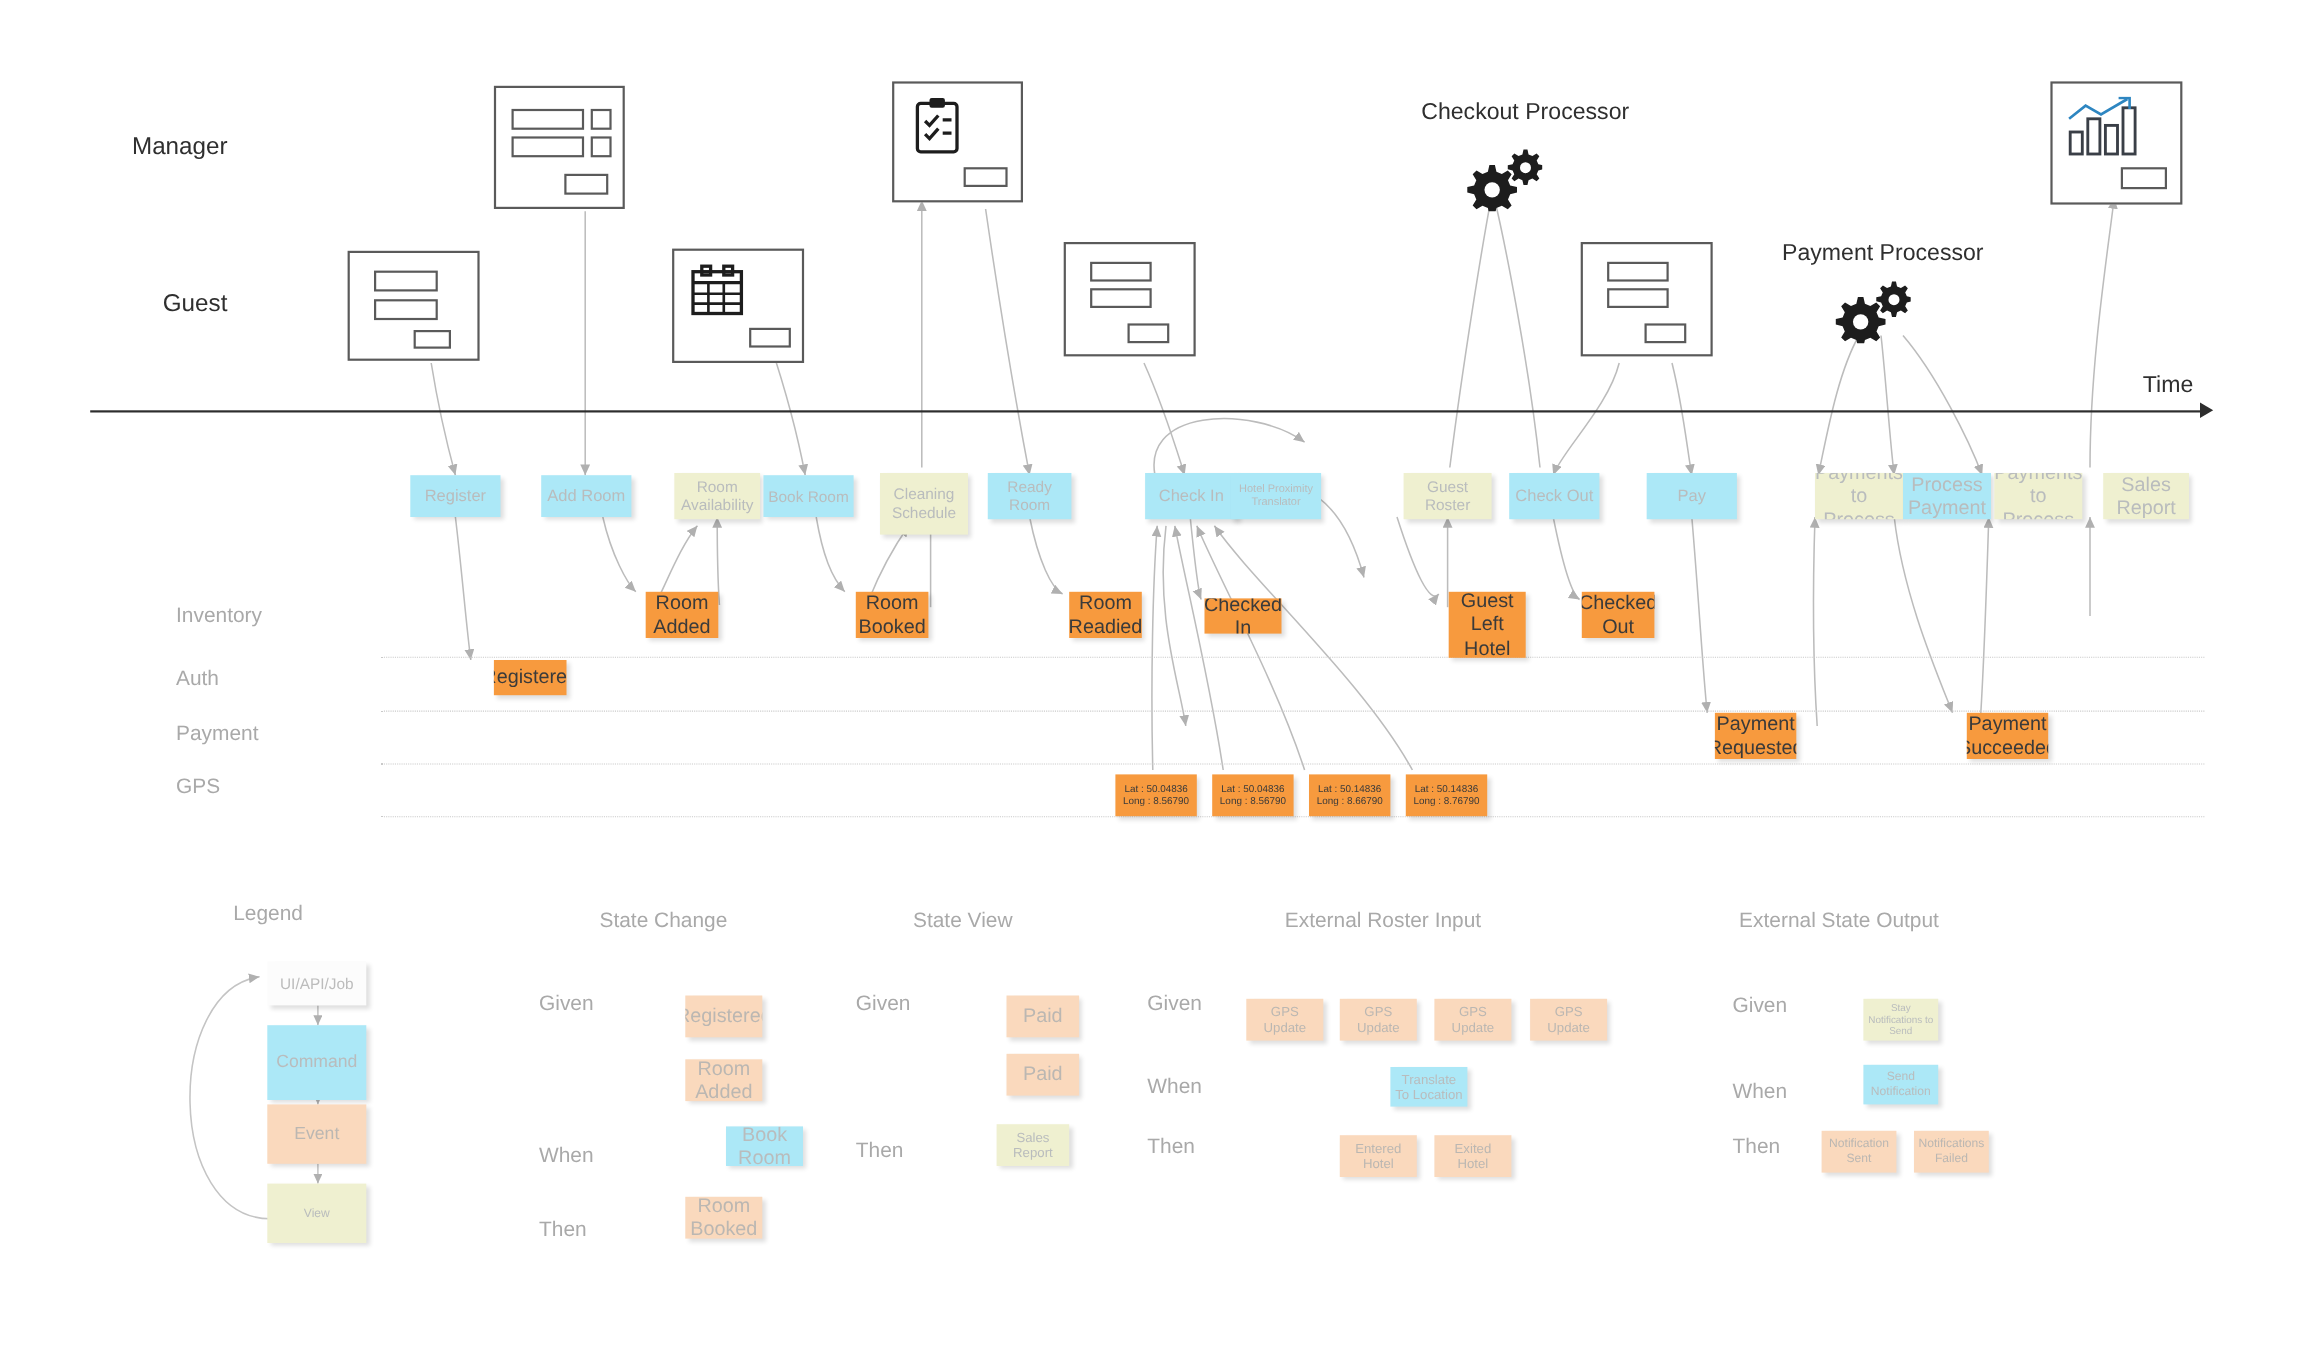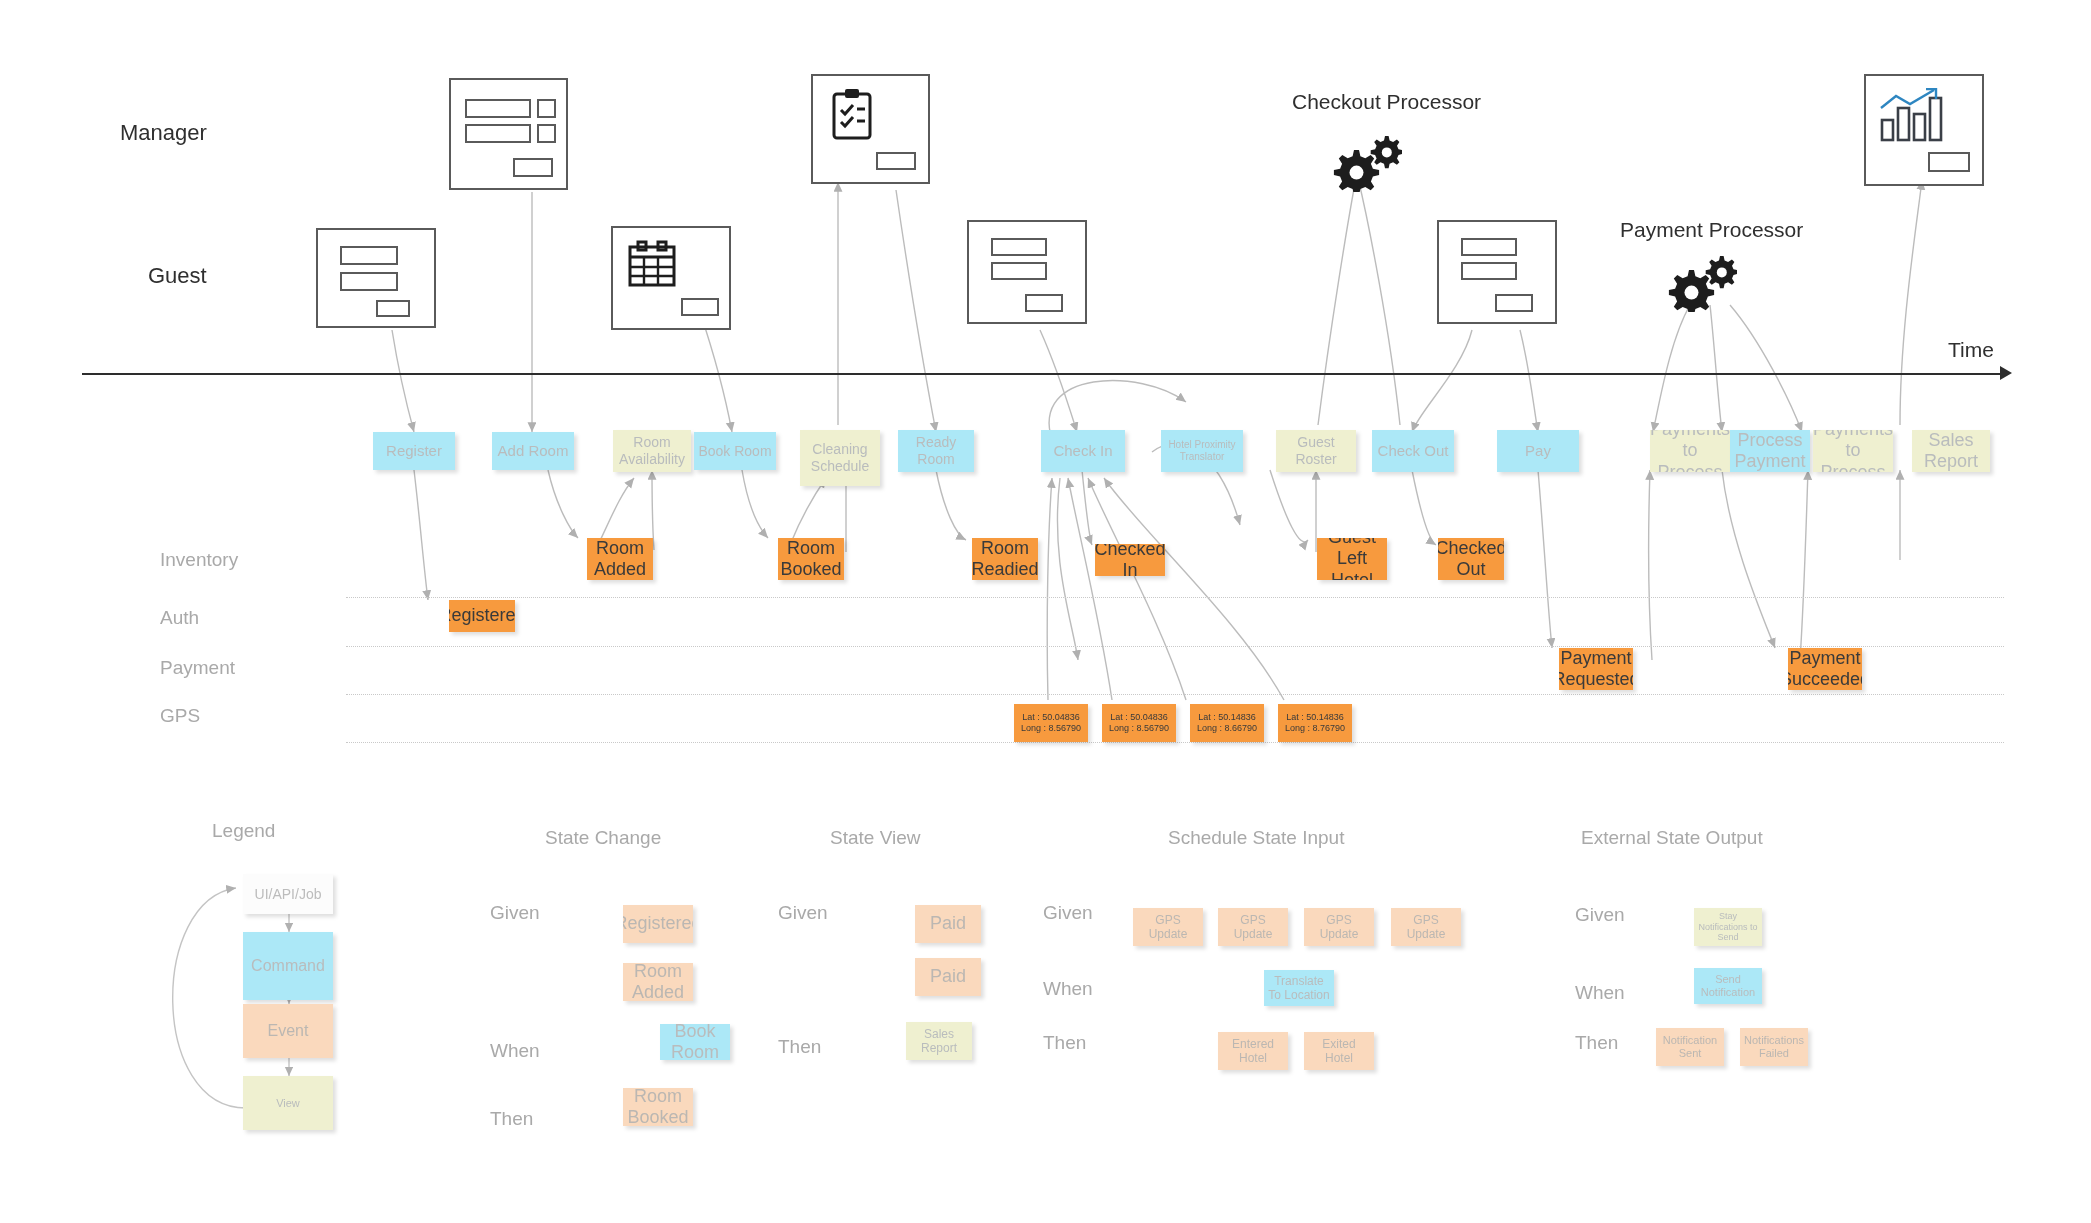--- a/index.html
+++ b/index.html
@@ -316,21 +316,21 @@
   <div class="axis-arrow" style="left:2000px;top:366px;"></div>
   <div class="axis-title" style="left:1948px;top:338px;">Time</div>
 
   <div class="note command fs15" style="left:373px;top:432px;width:82px;height:38px;">Register</div>
   <div class="note command fs15" style="left:492px;top:432px;width:82px;height:38px;">Add Room</div>
   <div class="note view fs14" style="left:613px;top:430px;width:78px;height:42px;">Room Availability</div>
   <div class="note command fs14" style="left:694px;top:432px;width:82px;height:38px;">Book Room</div>
   <div class="note view fs14" style="left:800px;top:430px;width:80px;height:56px;">Cleaning Schedule</div>
   <div class="note command fs14" style="left:898px;top:430px;width:76px;height:42px;">Ready Room</div>
   <div class="note command fs15" style="left:1041px;top:430px;width:84px;height:42px;">Check In</div>
-  <div class="note command fs10" style="left:1161px;top:430px;width:82px;height:42px;">Hotel Proximity Translator</div>
+  <div class="note command fs10" style="left:1119px;top:430px;width:82px;height:42px;">Hotel Proximity Translator</div>
   <div class="note view fs14" style="left:1276px;top:430px;width:80px;height:42px;">Guest Roster</div>
   <div class="note command fs15" style="left:1372px;top:430px;width:82px;height:42px;">Check Out</div>
   <div class="note command fs15" style="left:1497px;top:430px;width:82px;height:42px;">Pay</div>
   <div class="note view fs13" style="left:1610px;top:430px;width:80px;height:42px;">Payments to Process</div>
   <div class="note command fs13" style="left:1690px;top:430px;width:80px;height:42px;">Process Payment</div>
   <div class="note view fs13" style="left:1773px;top:430px;width:80px;height:42px;">Payments to Process</div>
   <div class="note view fs13" style="left:1872px;top:430px;width:78px;height:42px;">Sales Report</div>
 
   <div class="lane-line" style="left:346px;top:597px;width:1658px;"></div>
   <div class="lane-line" style="left:346px;top:646px;width:1658px;"></div>
@@ -340,21 +340,21 @@
   <div class="lane-label" style="left:160px;top:549px;width:170px;">Inventory</div>
   <div class="lane-label" style="left:160px;top:607px;width:170px;">Auth</div>
   <div class="lane-label" style="left:160px;top:657px;width:170px;">Payment</div>
   <div class="lane-label" style="left:160px;top:705px;width:170px;">GPS</div>
 
   <div class="note event fs13" style="left:409px;top:600px;width:66px;height:32px;">Registered</div>
   <div class="note event fs13" style="left:547px;top:538px;width:66px;height:42px;">Room Added</div>
   <div class="note event fs13" style="left:738px;top:538px;width:66px;height:42px;">Room Booked</div>
   <div class="note event fs13" style="left:932px;top:538px;width:66px;height:42px;">Room Readied</div>
   <div class="note event fs13" style="left:1055px;top:544px;width:70px;height:32px;">Checked In</div>
-  <div class="note event fs13" style="left:1277px;top:538px;width:70px;height:42px;">Guest Left Hotel</div>
+  <div class="note event fs13" style="left:1277px;top:538px;width:70px;height:60px;">Guest Left Hotel</div>
   <div class="note event fs13" style="left:1398px;top:538px;width:66px;height:42px;">Checked Out</div>
   <div class="note event fs13" style="left:1519px;top:648px;width:74px;height:42px;">Payment Requested</div>
   <div class="note event fs13" style="left:1748px;top:648px;width:74px;height:42px;">Payment Succeeded</div>
 
   <div class="note event" style="left:1014px;top:704px;width:74px;height:38px;flex-direction:column;">
     <span class="fs9">Lat : 50.04836</span>
     <span class="fs9">Long : 8.56790</span>
   </div>
   <div class="note event" style="left:1102px;top:704px;width:74px;height:38px;flex-direction:column;">
     <span class="fs9">Lat : 50.04836</span>
@@ -384,21 +384,21 @@
   <div class="note command fs13" style="left:620px;top:1024px;width:70px;height:36px;">Book Room</div>
   <div class="note event-pale fs13" style="left:583px;top:1088px;width:70px;height:38px;">Room Booked</div>
 
   <div class="section-title" style="left:830px;top:827px;">State View</div>
   <div class="gwt-label" style="left:778px;top:902px;">Given</div>
   <div class="gwt-label" style="left:778px;top:1036px;">Then</div>
   <div class="note event-pale fs13" style="left:875px;top:905px;width:66px;height:38px;">Paid</div>
   <div class="note event-pale fs13" style="left:875px;top:958px;width:66px;height:38px;">Paid</div>
   <div class="note view fs12" style="left:906px;top:1022px;width:66px;height:38px;">Sales Report</div>
 
-  <div class="section-title" style="left:1168px;top:827px;">Schedule State Input</div>
+  <div class="section-title" style="left:1168px;top:827px;">External Roster Input</div>
   <div class="gwt-label" style="left:1043px;top:902px;">Given</div>
   <div class="gwt-label" style="left:1043px;top:978px;">When</div>
   <div class="gwt-label" style="left:1043px;top:1032px;">Then</div>
   <div class="note event-pale fs12" style="left:1133px;top:908px;width:70px;height:38px;">GPS Update</div>
   <div class="note event-pale fs12" style="left:1218px;top:908px;width:70px;height:38px;">GPS Update</div>
   <div class="note event-pale fs12" style="left:1304px;top:908px;width:70px;height:38px;">GPS Update</div>
   <div class="note event-pale fs12" style="left:1391px;top:908px;width:70px;height:38px;">GPS Update</div>
   <div class="note command fs12" style="left:1264px;top:970px;width:70px;height:36px;">Translate To Location</div>
   <div class="note event-pale fs12" style="left:1218px;top:1032px;width:70px;height:38px;">Entered Hotel</div>
   <div class="note event-pale fs12" style="left:1304px;top:1032px;width:70px;height:38px;">Exited Hotel</div>

